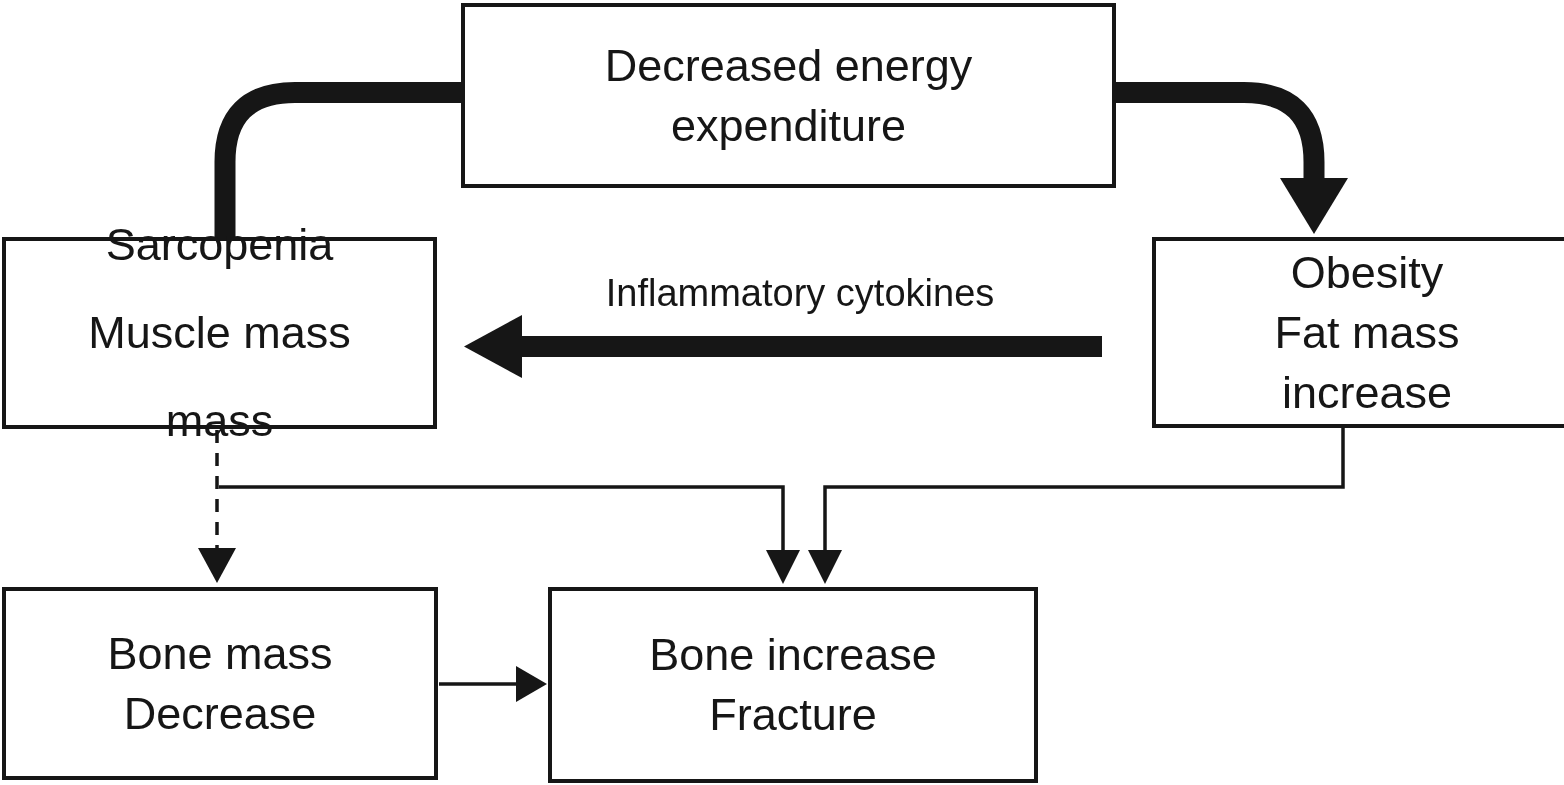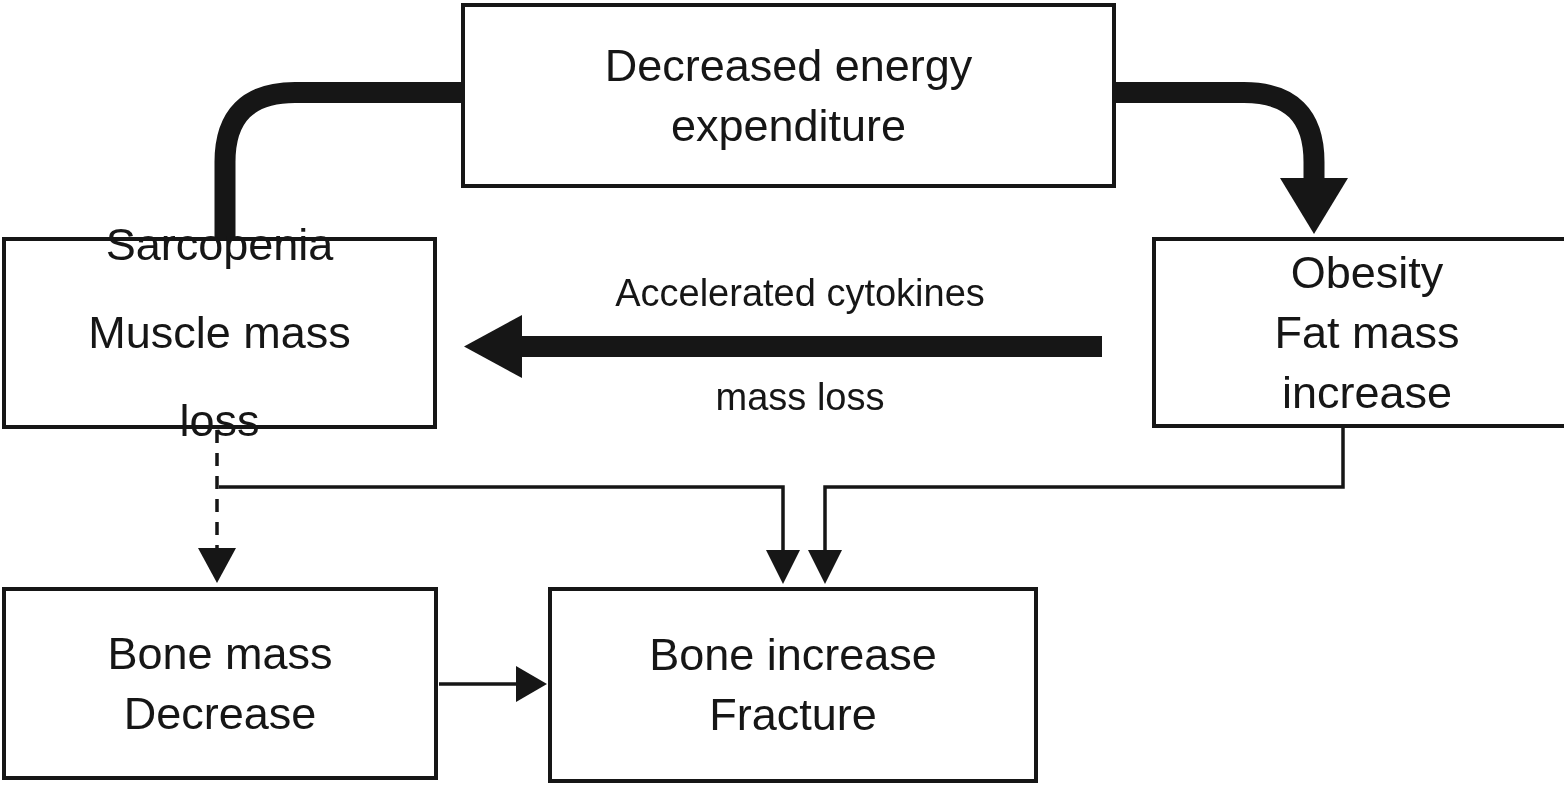--- a/index.html
+++ b/index.html
@@ -122,38 +122,37 @@
   </svg>
 
   <div class="node node-energy">
     <span>Decreased energy</span>
     <span>expenditure</span>
   </div>
 
   <div class="node node-sarcopenia">
     <span>Sarcopenia</span>
     <span>Muscle mass</span>
-    <span>loss</span>
+    <span>mass</span>
   </div>
 
   <div class="node node-obesity">
     <span>Obesity</span>
     <span>Fat mass</span>
     <span>increase</span>
   </div>
 
   <div class="node node-bone">
     <span>Bone mass</span>
     <span>Decrease</span>
   </div>
 
   <div class="node node-fracture">
     <span>Bone increase</span>
     <span>Fracture</span>
   </div>
 
-  <div class="edge-label label-cytokines">Accelerated cytokines</div>
+  <div class="edge-label label-cytokines">Inflammatory cytokines</div>
 
   <div class="edge-label label-accelerated">
-    <div>mass loss</div>
   </div>
 
 </div>
 
 </body></html>

